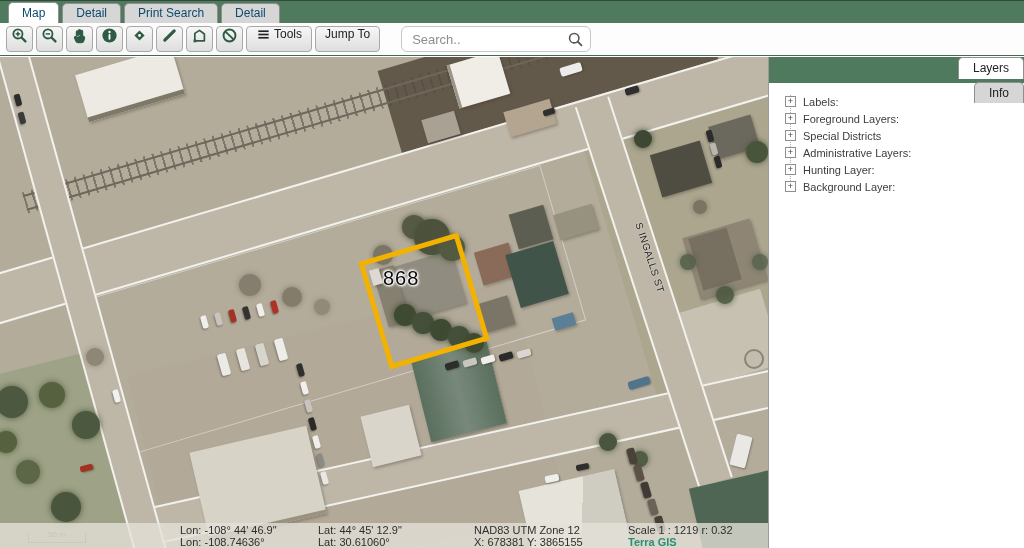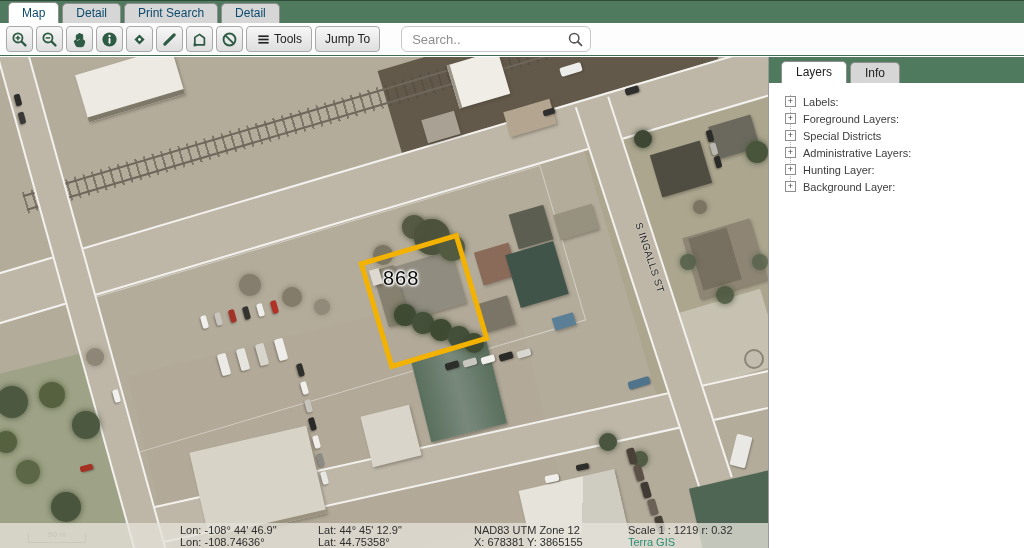--- a/index.html
+++ b/index.html
@@ -6,34 +6,34 @@
   body{width:1024px;height:548px;font-family:"Liberation Sans",sans-serif;-webkit-font-smoothing:antialiased;}
   .app{position:relative;width:1024px;height:548px;overflow:hidden;border-top:1px solid #2e4a38;}
 
   
   .tabbar{position:absolute;left:0;top:0;width:100%;height:22px;background:#4f7a5e;display:flex;align-items:flex-end;padding-left:8px;box-sizing:border-box;gap:3px;}
   .tab{height:19px;line-height:19px;padding:0 13px;font-size:12px;color:#0c4a6e;background:#d6d6d6;border:1px solid #8f8f8f;border-bottom:none;border-radius:5px 5px 0 0;cursor:default;white-space:nowrap;}
   .tab.active{background:#fff;height:20px;line-height:20px;}
 
   
   .toolbar{position:absolute;left:0;top:22px;width:100%;height:33px;background:#fdfdfd;border-bottom:1px solid #3f6b50;display:flex;align-items:center;padding-left:6px;box-sizing:border-box;gap:3px;}
-  .tbtn{height:26px;min-width:26px;display:flex;align-items:center;justify-content:center;gap:3px;background:linear-gradient(#f7f7f7,#dedede);border:1px solid #a8a8a8;border-radius:4px;font-size:12px;color:#222;padding:0 4px;box-sizing:border-box;}
+  .tbtn{height:26px;min-width:26px;display:flex;justify-content:center;gap:3px;background:linear-gradient(#f7f7f7,#dedede);border:1px solid #a8a8a8;border-radius:4px;font-size:12px;color:#222;padding:0 4px;box-sizing:border-box;}
   .tbtn.wide{padding:0 9px;}
   .searchbox{position:relative;margin-left:18px;}
   .searchbox input{width:190px;height:26px;border:1.5px solid #c6c6c6;border-radius:6px;padding:0 28px 0 10px;font-size:13px;color:#444;font-family:"Liberation Sans",sans-serif;box-sizing:border-box;outline:none;}
   .searchbox input::placeholder{color:#8e8e8e;}
   .searchbox svg{position:absolute;right:7px;top:5px;}
 
   
   .content{position:absolute;left:0;top:56px;width:100%;height:492px;display:flex;}
   .map{position:relative;width:768px;height:492px;overflow:hidden;background:#b4ac9b;flex:none;}
   .panel{position:relative;flex:1;height:100%;background:#fff;border-left:1px solid #9a9a9a;}
 
   
-  .panel-head{height:26px;background:#4f7a5e;display:flex;align-items:flex-end;padding-left:12px;gap:3px;}
+  .panel-head{height:26px;background:#4f7a5e;display:flex;align-items:flex-end;padding-left:12px;gap:3px;flex-direction:column;}
   .ptab{height:20px;line-height:20px;padding:0 14px;font-size:12px;color:#222;background:#d6d6d6;border:1px solid #8f8f8f;border-bottom:none;border-radius:5px 5px 0 0;}
   .ptab.active{background:#fff;height:21px;line-height:21px;}
   .tree{position:relative;padding:10px 0 0 16px;}
   .tree::before{content:"";position:absolute;left:21px;top:12px;height:88px;border-left:1px dotted #b0b0b0;}
   .titem{position:relative;display:flex;align-items:center;height:17px;font-size:11px;color:#3c3c3c;gap:7px;}
   .plusbox{width:11px;height:11px;flex:none;background:#fdfdfd;border:1px solid #8f8f8f;box-sizing:border-box;font-size:9px;line-height:8px;text-align:center;color:#444;z-index:1;}
 
   
   .sc{position:absolute;}
   .road{position:absolute;background:#beb7a8;border-top:2px solid rgba(252,252,249,.85);border-bottom:2px solid rgba(252,252,249,.85);box-sizing:border-box;transform-origin:0 50%;}
@@ -46,21 +46,21 @@
 
   .parcel{position:absolute;left:372px;top:188px;width:104px;height:112px;border:5px solid #f3b200;transform:rotate(-16.5deg);box-sizing:border-box;}
   .parcel-label{position:absolute;left:383px;top:210px;font-size:20px;color:#0a0a0a;letter-spacing:1px;
     text-shadow:0 0 2px #fff,0 0 3px #fff,1px 1px 2px #fff,-1px -1px 2px #fff,0 0 4px #fff;}
   .street-label{position:absolute;left:598px;top:195px;width:104px;text-align:center;transform:rotate(72deg);font-size:10px;color:#1c1c1c;letter-spacing:.5px;white-space:nowrap;text-shadow:0 0 2px rgba(255,255,255,.8);}
 
   
   .statusbar{position:absolute;left:0;bottom:0;width:768px;height:26px;background:rgba(228,225,216,.78);font-size:11px;color:#2e2e2e;}
   .sb-col{position:absolute;top:1px;line-height:12px;white-space:nowrap;}
   .sb-lon{display:inline-block;width:138px;}
-  .attr{color:#2a8f78;font-weight:normal;}
+  .attr{color:#2a8f78;font-weight:bold;}
   .scalebarbox{position:absolute;left:28px;bottom:6px;width:56px;height:9px;border-left:1px solid rgba(70,65,55,.65);border-right:1px solid rgba(70,65,55,.65);border-bottom:1px solid rgba(70,65,55,.65);opacity:.75;}
   .scalebarbox span{position:absolute;left:0;right:0;top:-3px;text-align:center;font-size:8px;color:rgba(60,55,45,.85);}
 </style>
 </head>
 <body>
 
 <div class="app">
 
   <div class="tabbar">
     <div class="tab active">Map</div>
@@ -263,21 +263,21 @@
       <div class="parcel-label">868</div>
       <div class="street-label">S INGALLS ST</div>
 
       <div class="scalebarbox">
         <span>50 m</span>
       </div>
 
       <div class="statusbar">
         <div class="sb-col" style="left:180px;">
           <div><span class="sb-lon">Lon: -108° 44' 46.9"</span><span>Lat: 44° 45' 12.9"</span></div>
-          <div><span class="sb-lon">Lon: -108.74636°</span><span>Lat: 44.75358°</span></div>
+          <div><span class="sb-lon">Lon: -108.74636°</span><span>Lat: 30.61060°</span></div>
         </div>
         <div class="sb-col" style="left:474px;">
           <div>NAD83 UTM Zone 12</div>
           <div>X: 678381 Y: 3865155</div>
         </div>
         <div class="sb-col" style="left:628px;">
           <div>Scale 1 : 1219 r: 0.32</div>
           <div class="attr">Terra GIS</div>
         </div>
       </div>

